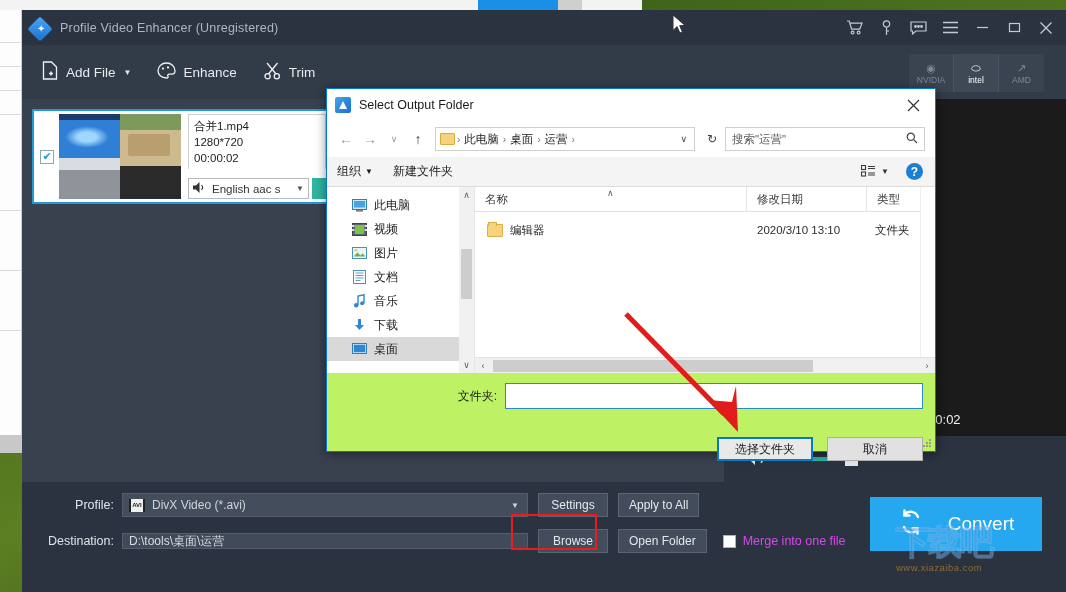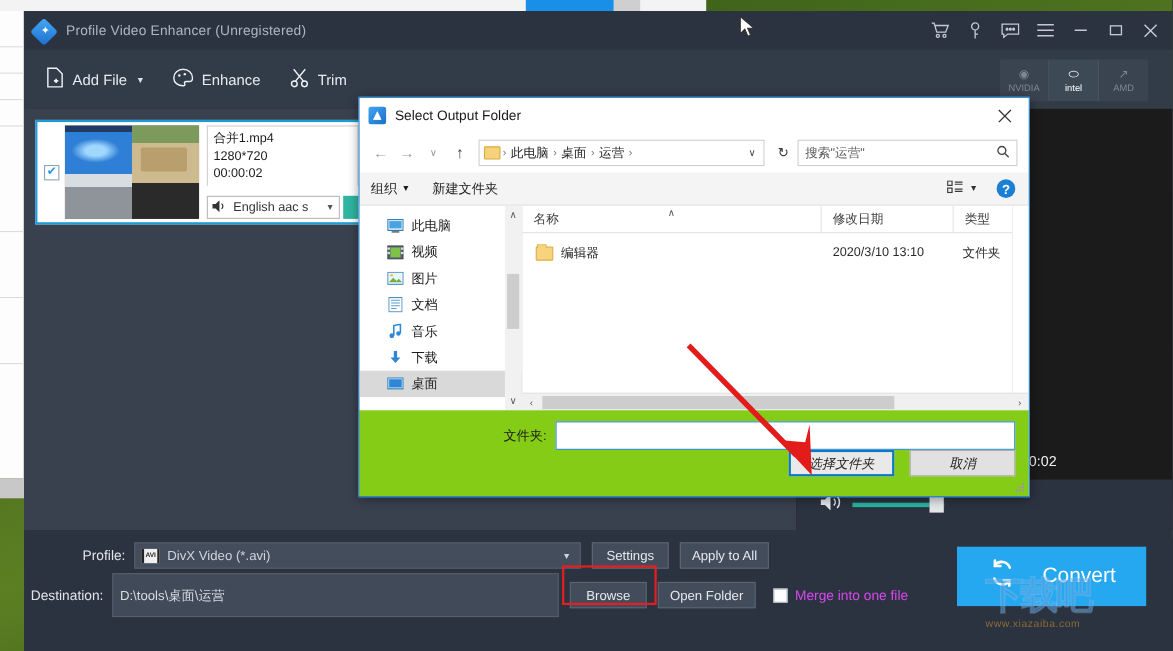--- a/index.html
+++ b/index.html
@@ -183,34 +183,34 @@
 
   
   .bottom {
     flex: 0 0 110px; background: #2b3340; position: relative; padding: 10px 0 0 0;
   }
   .brow { display: flex; align-items: center; height: 26px; margin-bottom: 10px; }
   .brow .lbl {
     color: #dfe4ea; font-size: 12.5px; text-align: right; padding-right: 8px;
   }
   .r1 .lbl { width: 100px; }
-  .r2 .lbl { width: 80px; }
+  .r2 .lbl { width: 100px; }
   .combo {
     width: 406px; height: 24px; background: #444d5b; border: 1px solid #555e6c;
     display: flex; align-items: center; padding: 0 6px; gap: 7px;
     color: #ced4dc; font-size: 12px; position: relative;
   }
   .combo .caret { position: absolute; right: 8px; font-size: 8px; color: #ced4dc; }
   .avi-ico {
     width: 16px; height: 13px; background: #f0f0f0; color: #222; font-size: 6px;
     display: flex; align-items: center; justify-content: center; font-weight: bold;
     border-left: 2px solid #222; border-right: 2px solid #222;
   }
   .dest-input {
-    width: 406px; height: 40px; background: #3e4插; background: #3f4插;
+    width: 406px; height: 16px; background: #3e4插; background: #3f4插;
     background: #414a58; border: 1px solid #555e6c;
     display: flex; align-items: center; padding: 0 6px;
     color: #d7dce3; font-size: 12px;
   }
   .btn {
     height: 24px; background: #434c5a; border: 1px solid #5b6personal;
     border: 1px solid #5b6573; color: #e4e8ee; font-size: 12px;
     display: flex; align-items: center; justify-content: center; padding: 0 10px;
     margin-left: 10px;
   }
@@ -344,29 +344,29 @@
   }
   .hscroll .arw { width: 16px; text-align: center; font-size: 9px; color: #555; }
   .hscroll .bar {
     position: absolute; left: 18px; width: 320px; height: 12px; background: #cdcdcd;
   }
   .list-vscroll {
     position: absolute; right: 0; top: 0; bottom: 16px; width: 15px; background: #fff;
     border-left: 1px solid #eee;
   }
   .dlg-foot {
-    height: 78px; background: #84cc16; position: relative;
+    height: 78px; background: #bef264; position: relative;
   }
   .fd-row { display: flex; align-items: center; padding-top: 10px; }
   .fd-label { width: 178px; text-align: right; padding-right: 8px; font-size: 12px; color: #1b1b1b; }
   .fd-input {
     width: 418px; height: 26px; border: 1px solid #2a8ac6; background: #fff;
   }
   .dlg-btns {
-    position: absolute; right: 12px; top: 36px; display: flex; gap: 14px; font-style: italic;
+    position: absolute; right: 12px; top: 64px; display: flex; gap: 14px;
   }
   .dlg-btn {
     width: 96px; height: 24px; border: 1px solid #adadad; background: #e1e1e1;
     font-size: 12px; color: #1b1b1b; display: flex; align-items: center; justify-content: center;
   }
   .dlg-btn.focus { border: 2px solid #0b79c4; background: #e9e9e9; }
   .resizer {
     position: absolute; right: 3px; bottom: 3px; width: 10px; height: 10px;
     background:
       radial-gradient(circle at 2px 8px, #9a9a9a 1px, transparent 1.2px),

